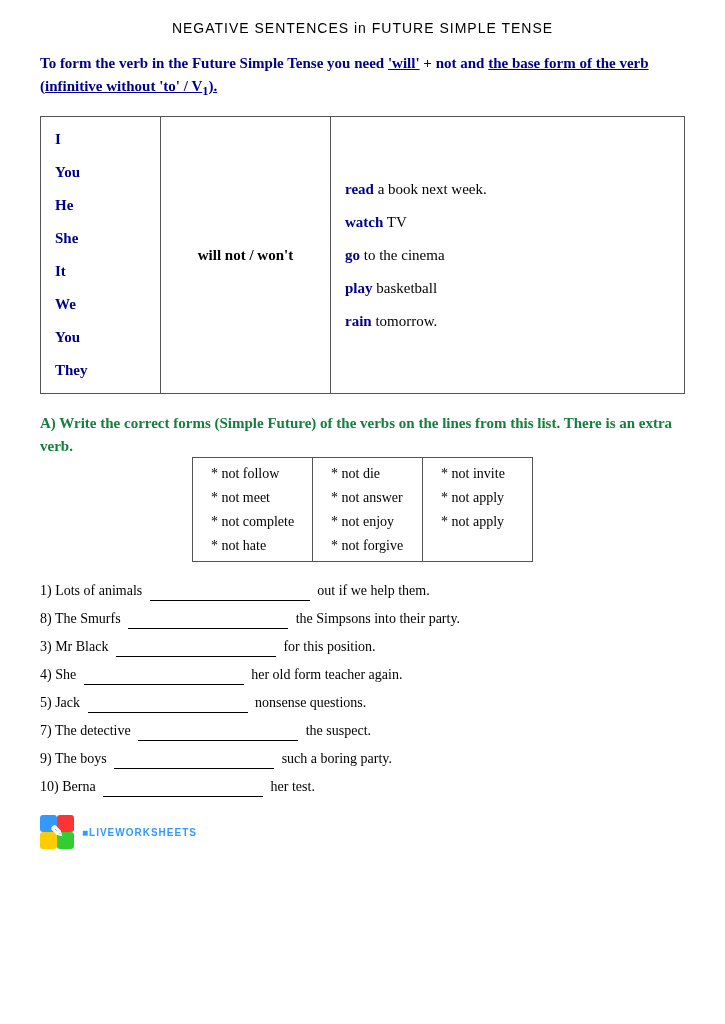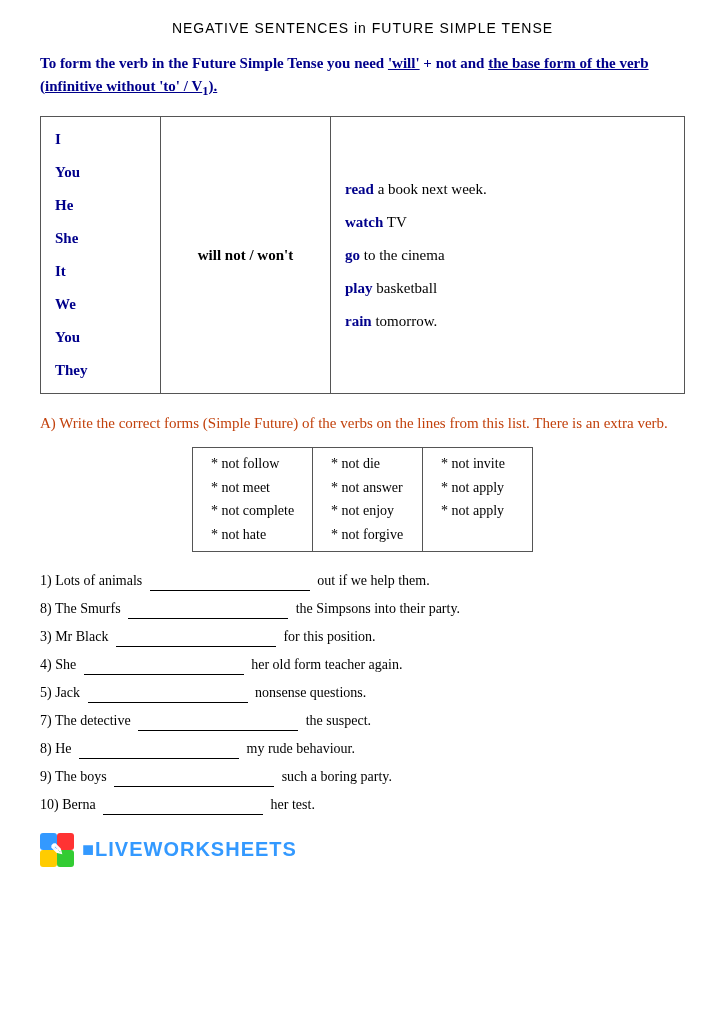--- a/index.html
+++ b/index.html
@@ -67,24 +67,23 @@
     .examples-cell .verb {
       color: #00008B;
       font-weight: bold;
     }
     .examples-cell div {
       font-size: 15px;
       font-family: Liberation Serif, serif;
     }
     .section-a {
       font-size: 15px;
-      font-weight: normal;
-      color: #c2410c;
+      font-weight: bold;
+      color: #15803d;
       line-height: 1.5;
-      margin-bottom: 12px;
     }
     .verb-list-table {
       margin: 0 auto 18px auto;
       border-collapse: collapse;
     }
     .verb-list-table td {
       border: 1.5px solid #555;
       padding: 4px 18px;
       vertical-align: top;
       font-size: 14px;
@@ -114,21 +113,21 @@
       margin-top: 18px;
       gap: 8px;
     }
     .footer-logo {
       display: flex;
       align-items: center;
       gap: 0px;
     }
     .footer-text {
       font-family: Arial, sans-serif;
-      font-size: 20px;
+      font-size: 10px;
       font-weight: bold;
       color: #00008B;
       letter-spacing: 1px;
     }
     .footer-text span {
       color: #3399ff;
     }
   </style>
 </head>
 <body>
@@ -206,23 +205,20 @@
   <div class="exercise-item">
     <span>4) She </span><span class="blank"></span><span> her old form teacher again.</span>
   </div>
   <div class="exercise-item">
     <span>5) Jack </span><span class="blank"></span><span> nonsense questions.</span>
   </div>
   <div class="exercise-item">
     <span>7) The detective </span><span class="blank"></span><span> the suspect.</span>
   </div>
   <div class="exercise-item">
-    <span>8) He </span><span class="blank"></span><span> my rude behaviour.</span>
-  </div>
-  <div class="exercise-item">
     <span>9) The boys </span><span class="blank"></span><span> such a boring party.</span>
   </div>
   <div class="exercise-item">
     <span>10) Berna </span><span class="blank"></span><span> her test.</span>
   </div>
 </div>
 
 <div class="footer">
   <div class="footer-logo">
     <svg width="34" height="34" viewBox="0 0 34 34">

